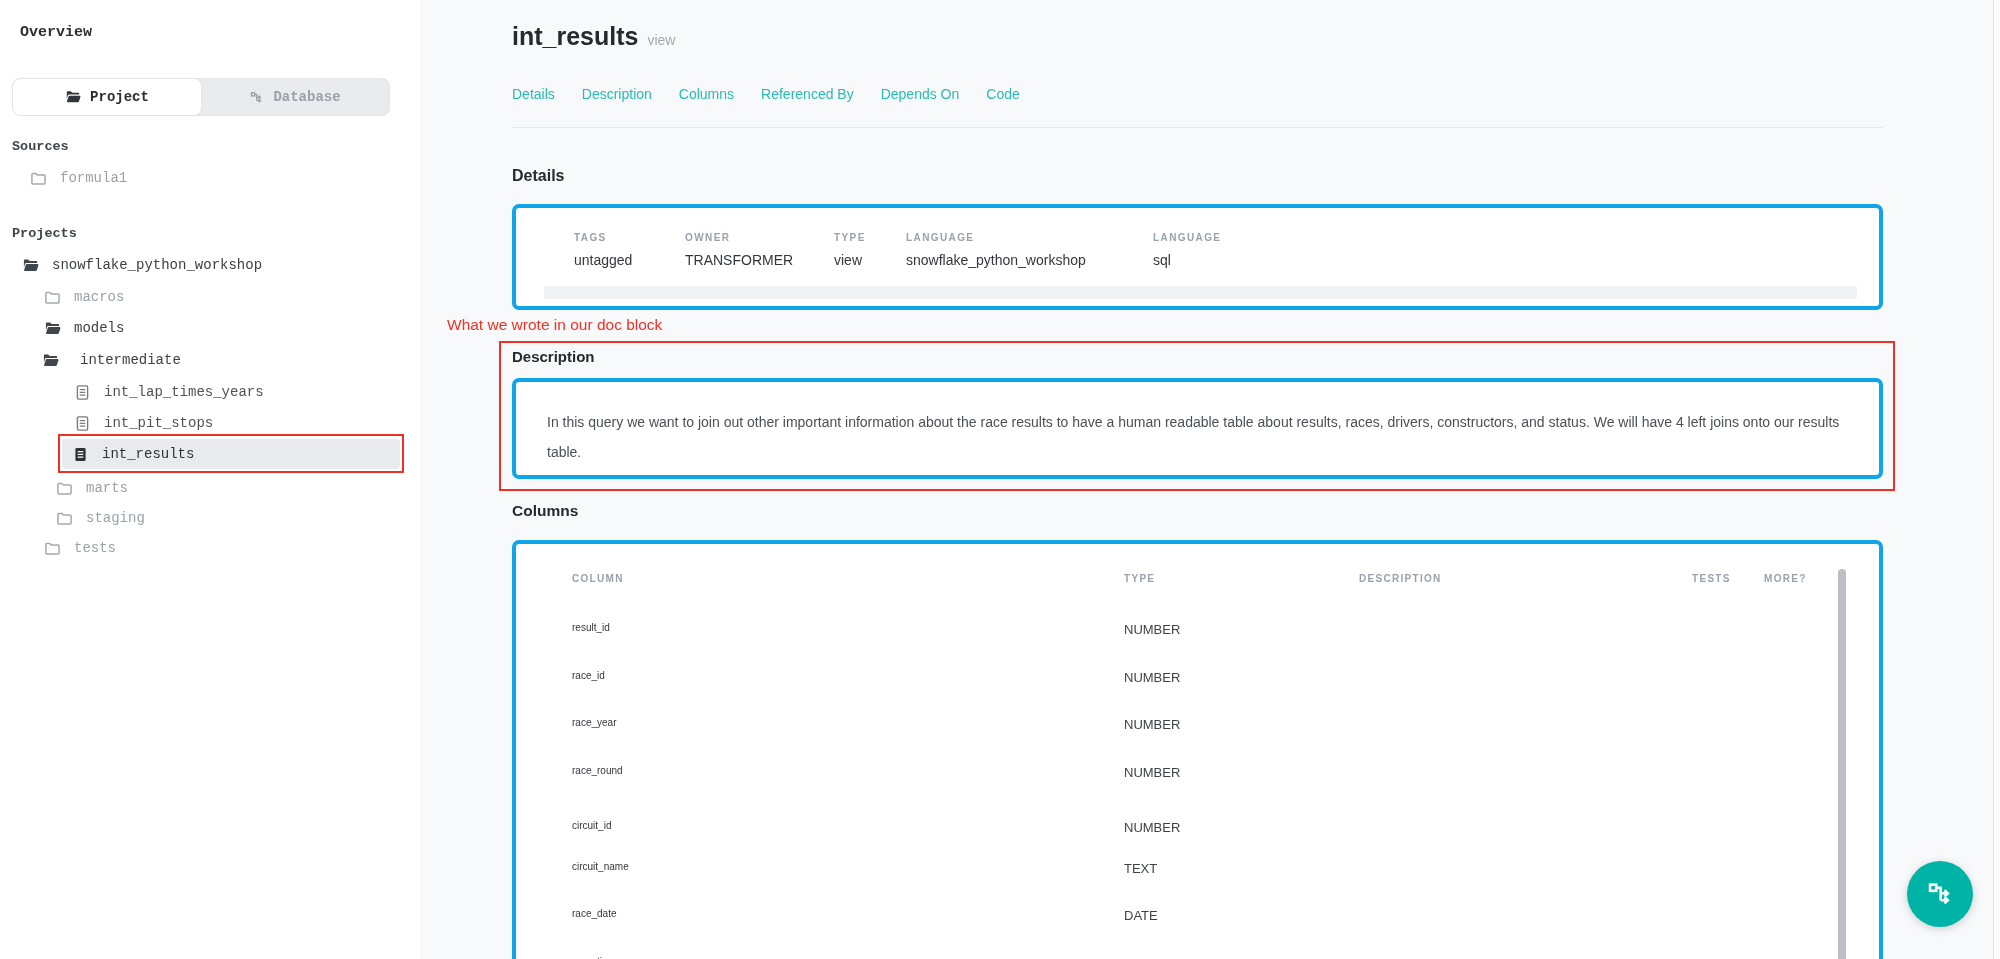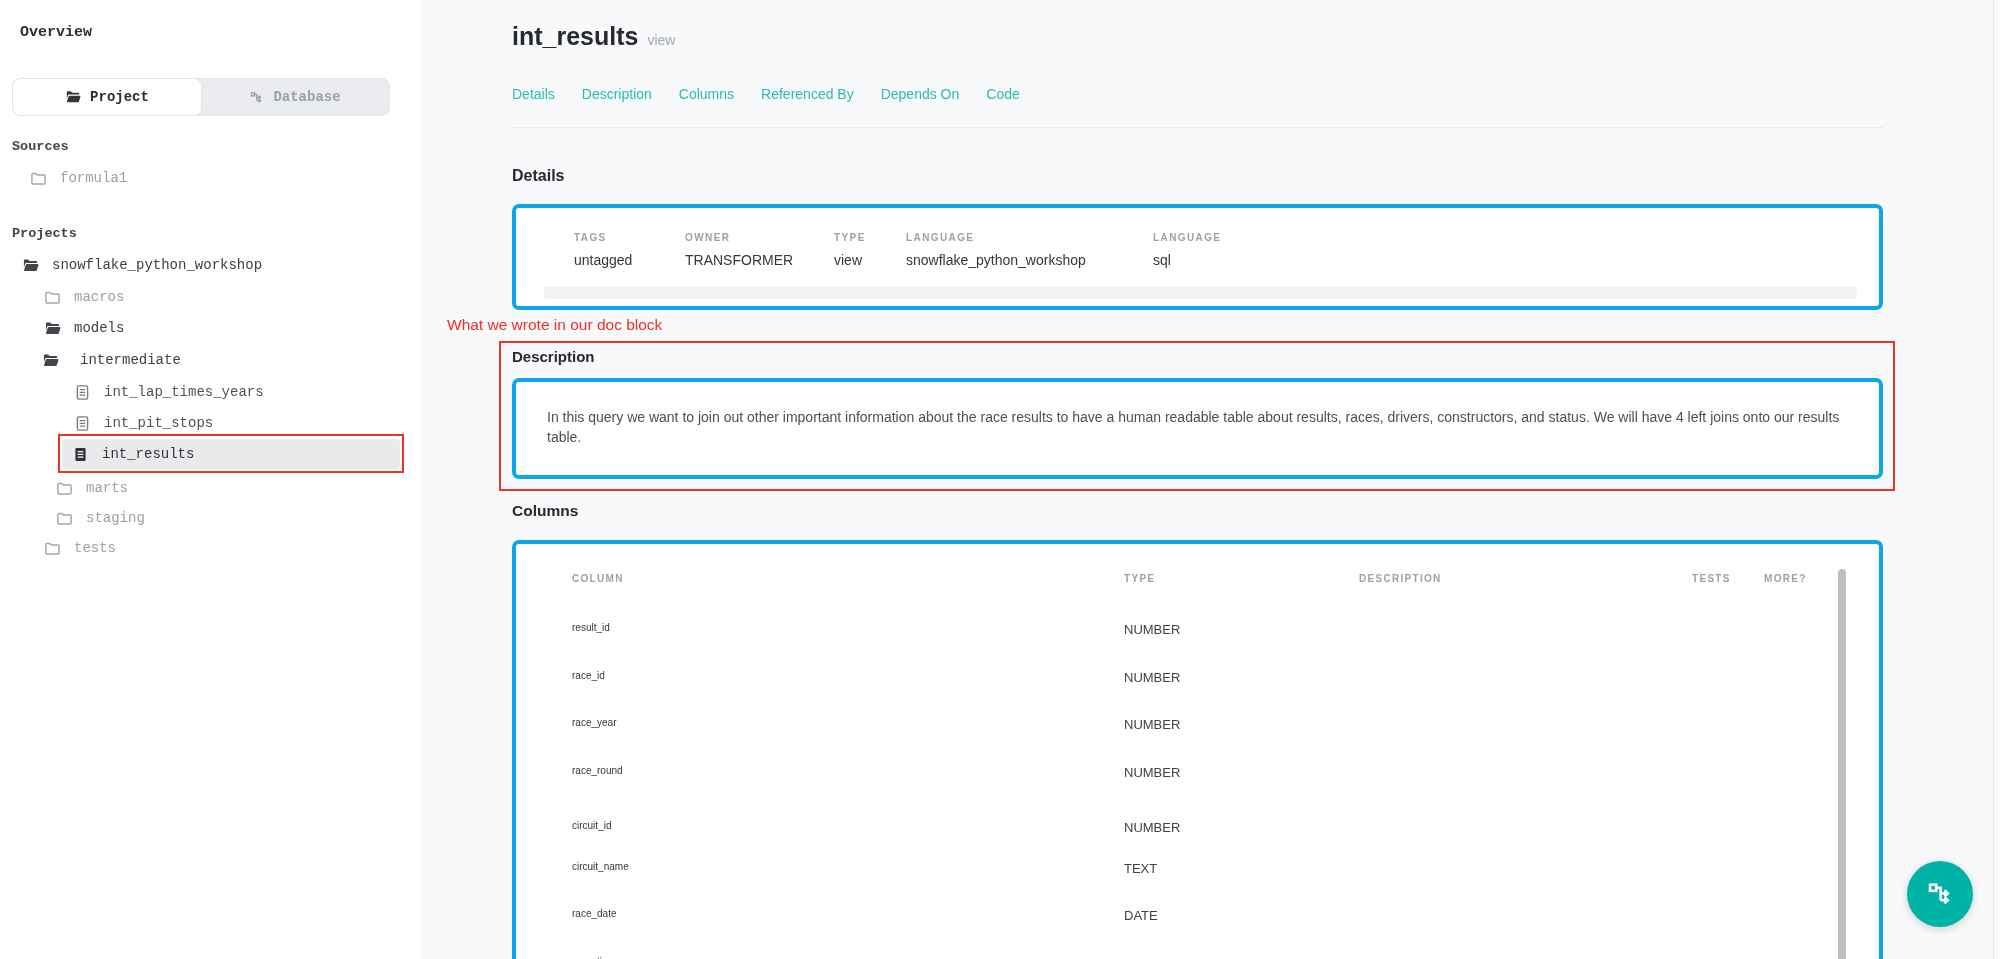--- a/index.html
+++ b/index.html
@@ -50,21 +50,21 @@
   .dfield .dvalue { margin-top:9px; font-size:14px; color:#33373d; }
   .details-strip { position:absolute; left:28px; right:22px; bottom:7px; height:13px;
                    background:#f1f2f4; border-radius:3px; }
 
   
   .annotation-text { position:absolute; left:27px; top:316px; font-size:15.5px; color:#ee3124; }
   .annotation-box { position:absolute; left:79px; top:341px; width:1396px; height:150px;
                     border:2px solid #ee3124; pointer-events:none; z-index:5; }
   .desc-heading { top:348px; font-size:15px; }
   .desc-card { top:378px; height:101px; padding:25px 31px; }
-  .desc-card p { font-size:14px; color:#4a5058; line-height:20px; }
+  .desc-card p { font-size:14px; color:#4a5058; line-height:30px; }
 
   
   .cols-heading { top:502px; font-size:15.5px; }
   .cols-card { top:540px; height:440px; overflow:hidden; }
   .col-h { position:absolute; top:29px; font-size:10px; letter-spacing:1.3px; color:#99a2ab; font-weight:600; }
   .crow { position:absolute; height:20px; cursor:pointer; width:1300px; }
   .crow .cname { position:absolute; left:56px; font-size:10px; color:#33373d; }
   .crow .ctype { position:absolute; left:608px; font-size:13px; color:#3d4248; }
   .col-scrollbar { position:absolute; left:1322px; top:25px; width:8px; height:420px;
                    background:#bcbfc3; border-radius:4px; cursor:pointer; }

